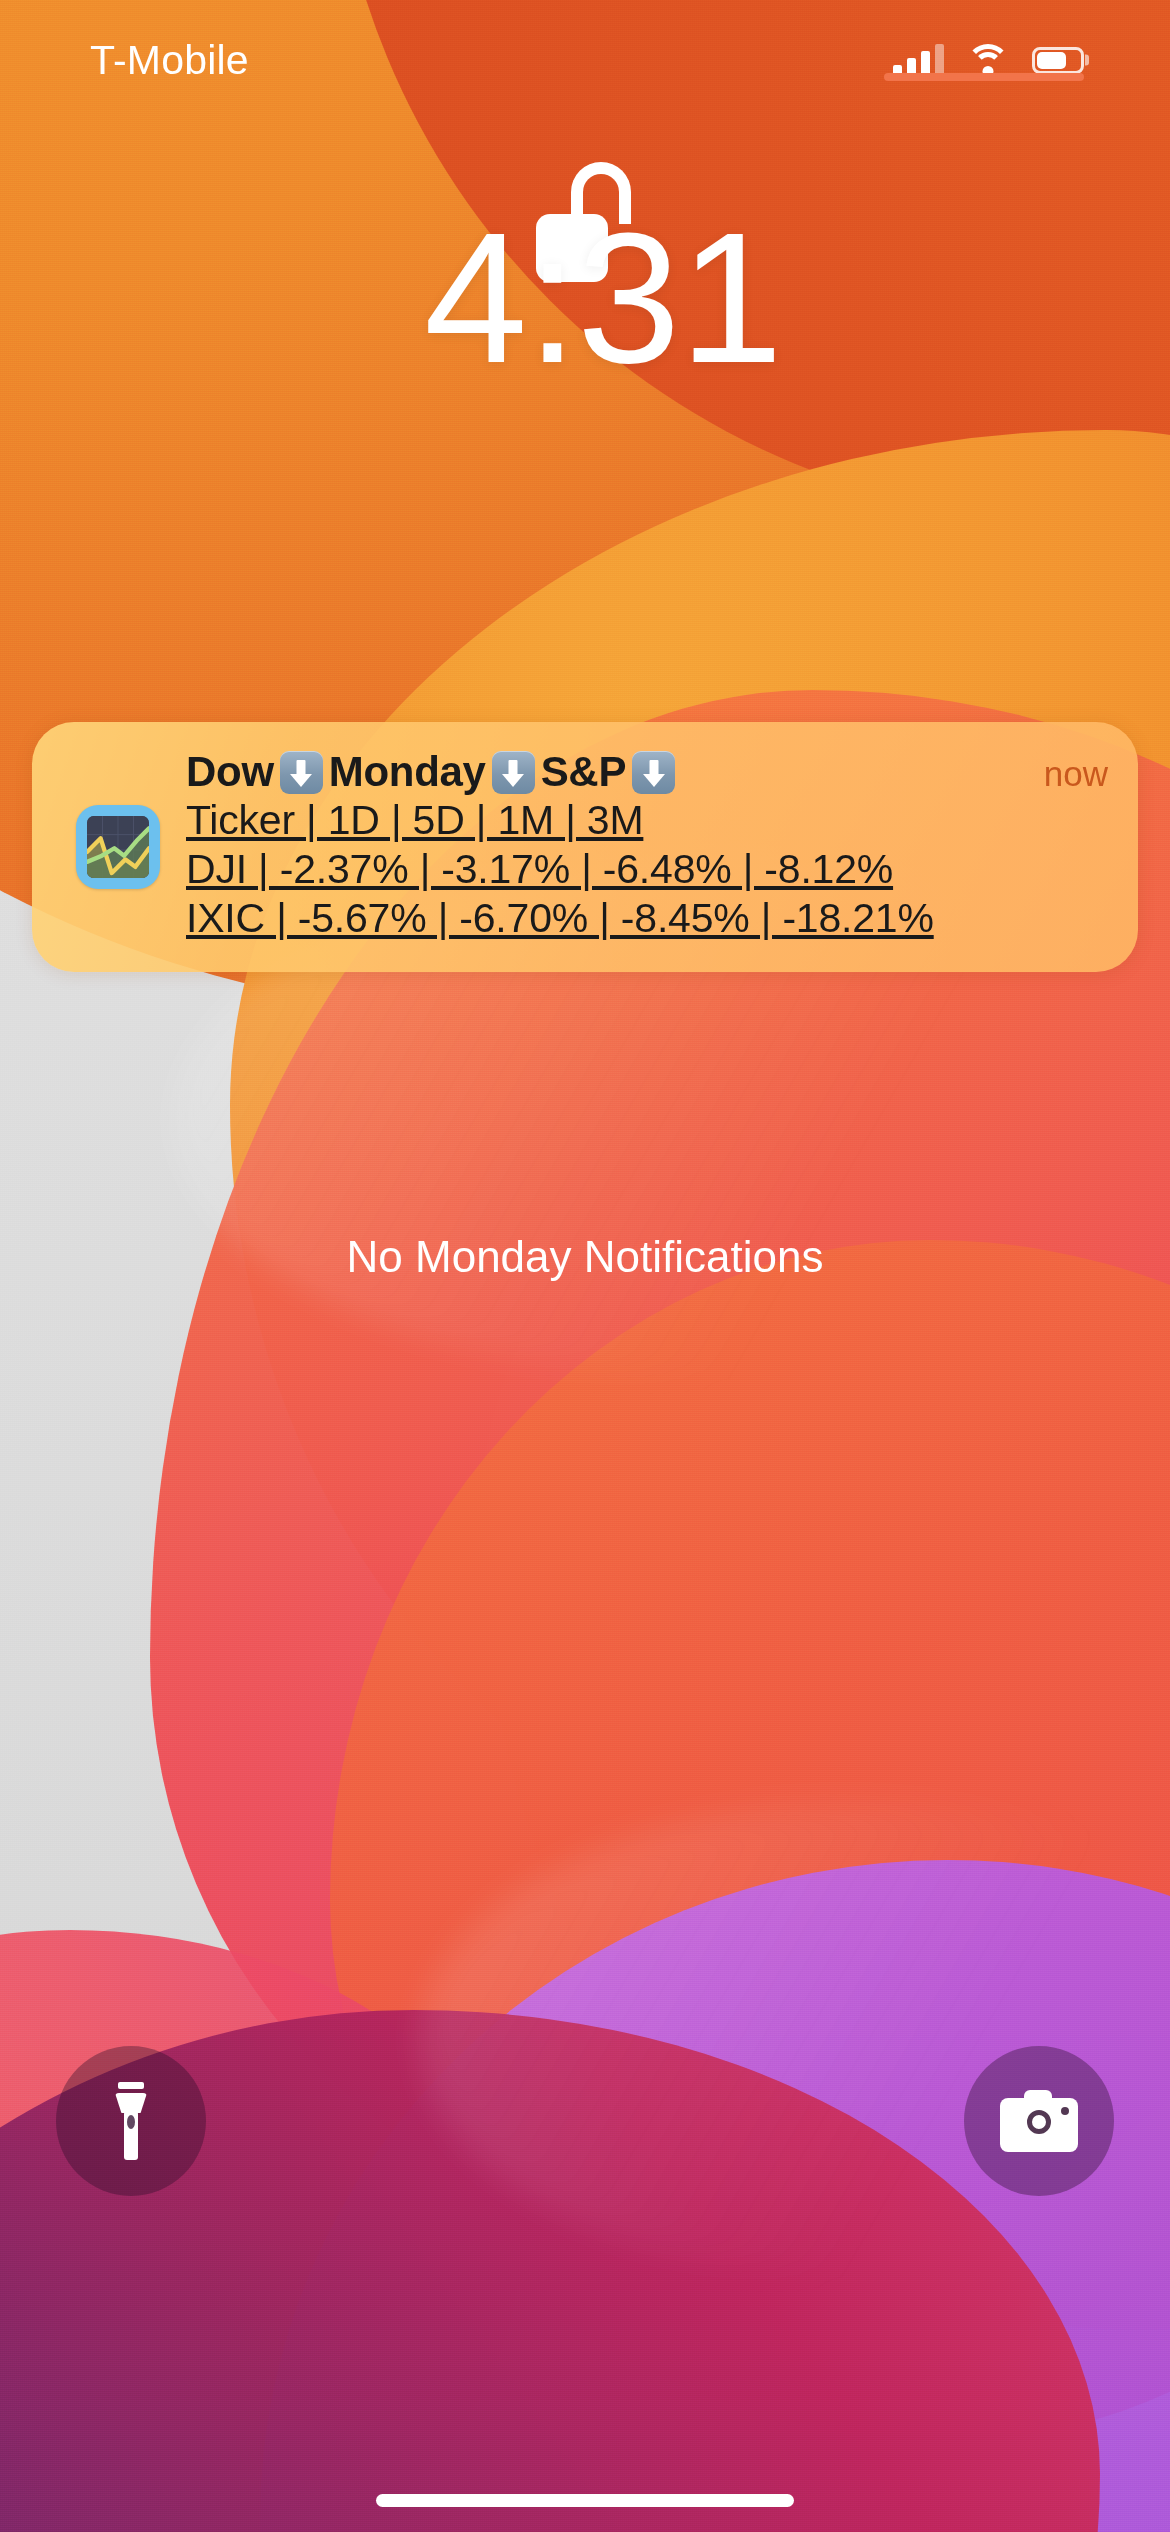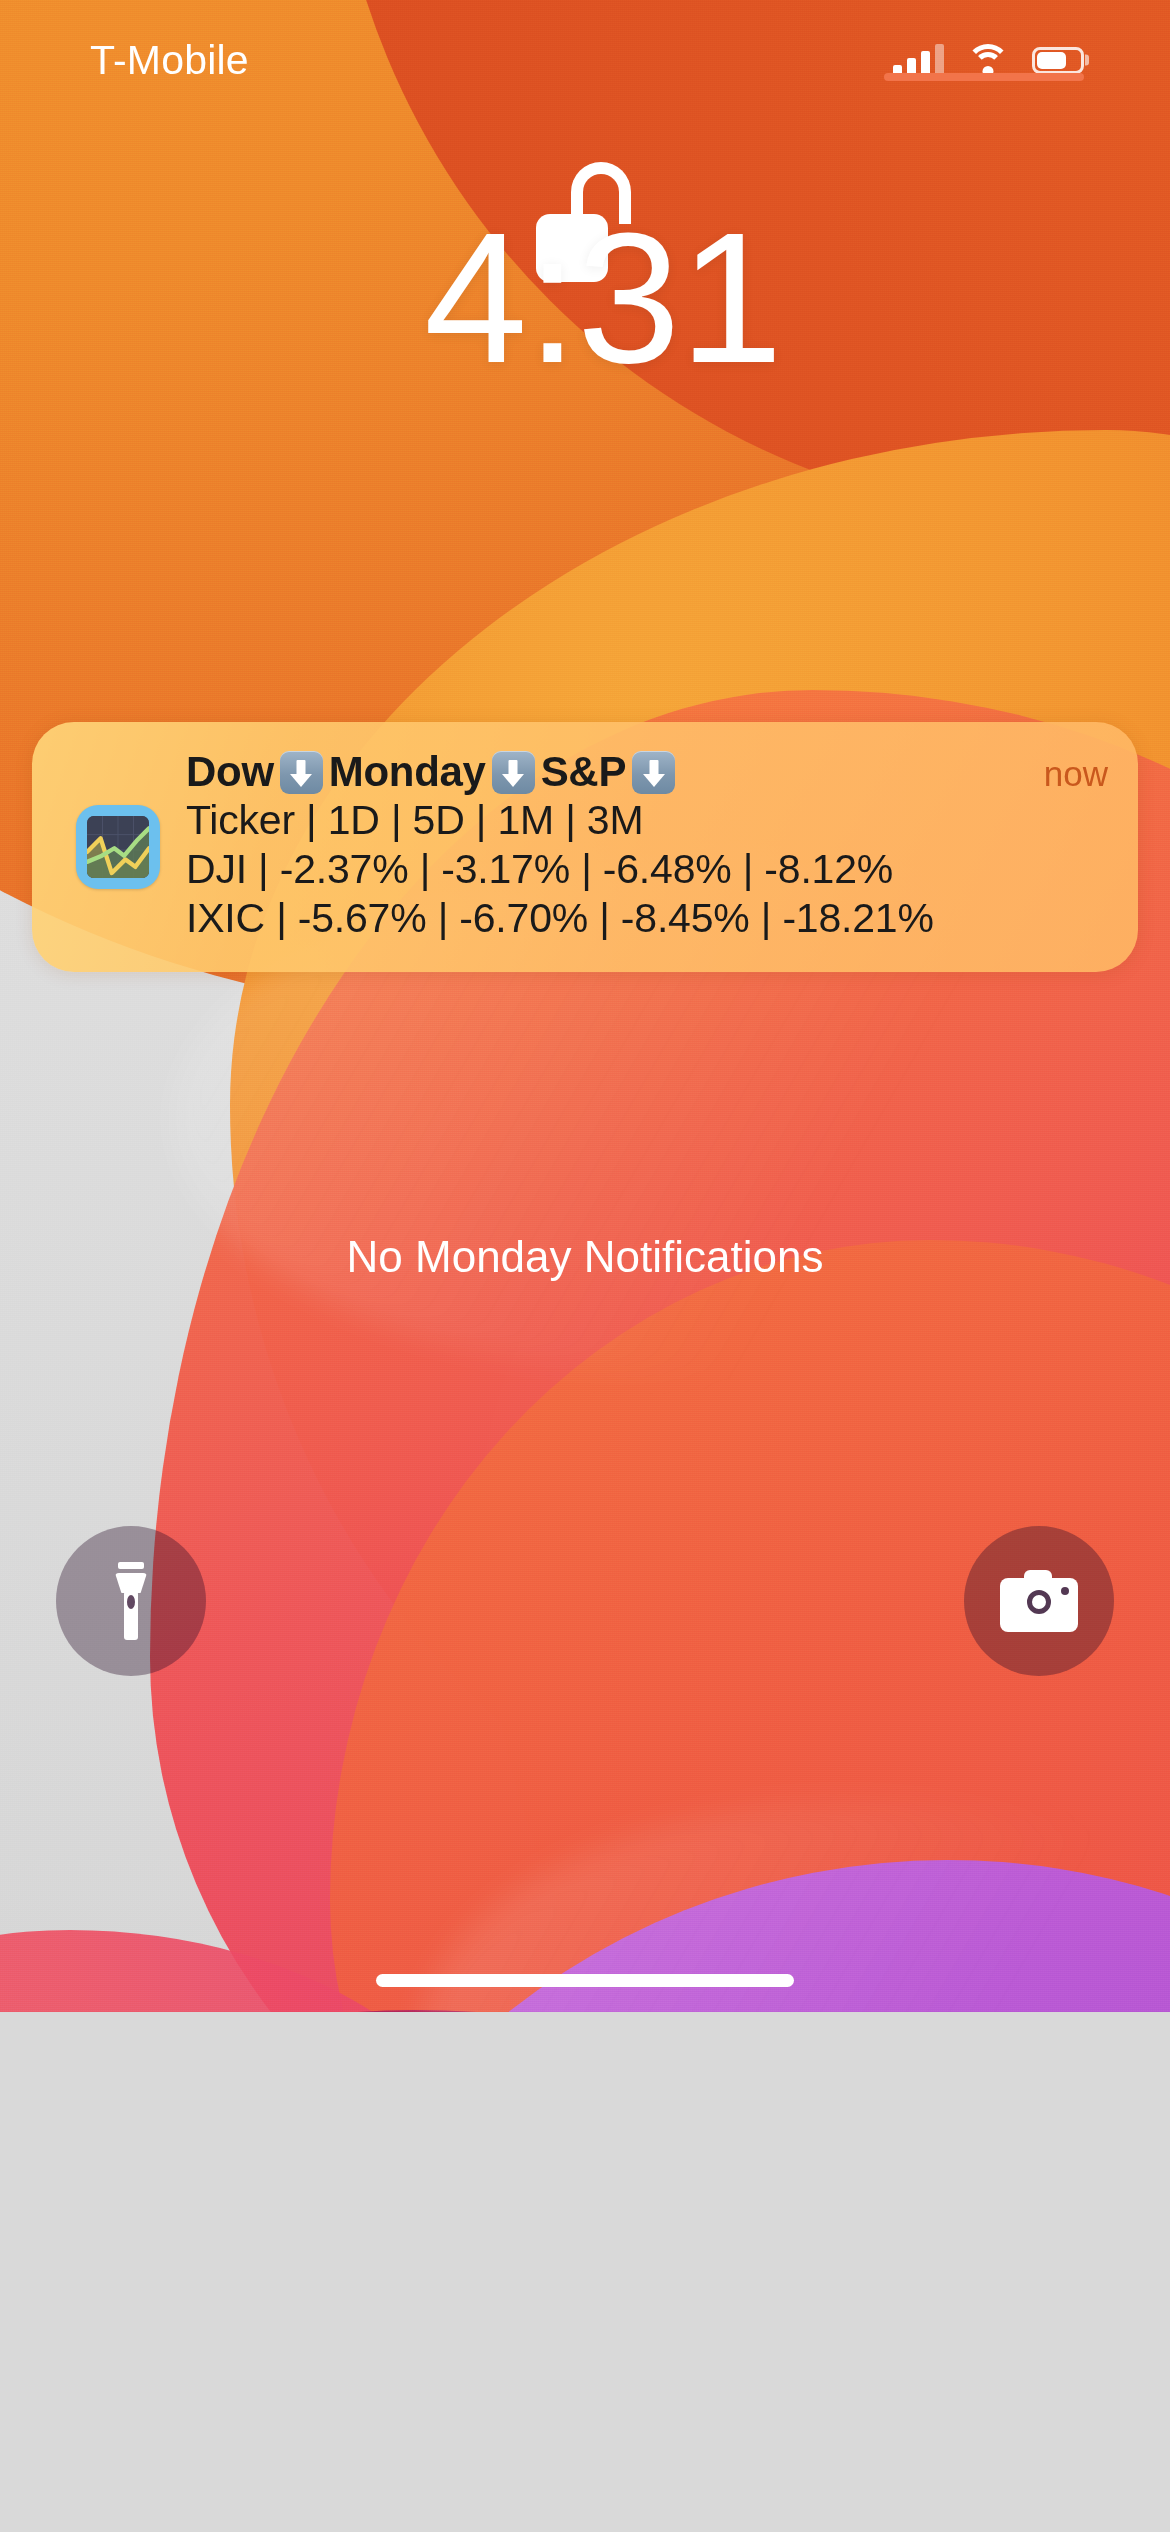--- a/index.html
+++ b/index.html
@@ -5,21 +5,21 @@
   * { margin:0; padding:0; box-sizing:border-box; }
   html, body {
     width:1170px; height:2532px;
     overflow:hidden;
     font-family:"Liberation Sans", sans-serif;
     background:#d9d9d9;
   }
 
   #screen {
     position:relative;
-    width:1170px; height:2012px;
+    width:1170px; height:2532px;
     overflow:hidden;
     background:#dcdcdc;
     padding-left:8px;
   }
 
   
   .wp { position:absolute; pointer-events:none; }
 
   
   .wp-base {
@@ -281,20 +281,21 @@
     width:9px; height:16px; background:#fff; border-radius:1px;
   }
   .notif-time {
     font-size:35px; color:#c9581d; font-weight:400;
     white-space:nowrap; padding-top:6px;
   }
   .notif-line {
     font-size:41px; color:#1a1a1a; line-height:1.19;
     white-space:nowrap; overflow:hidden;
     letter-spacing:-.2px;
+    text-decoration:underline;
   }
 
   
   .no-older {
     position:absolute; left:0; top:1232px; width:100%;
     text-align:center; color:#fff;
     font-size:44px; font-weight:400;
     z-index:15;
   }
 

